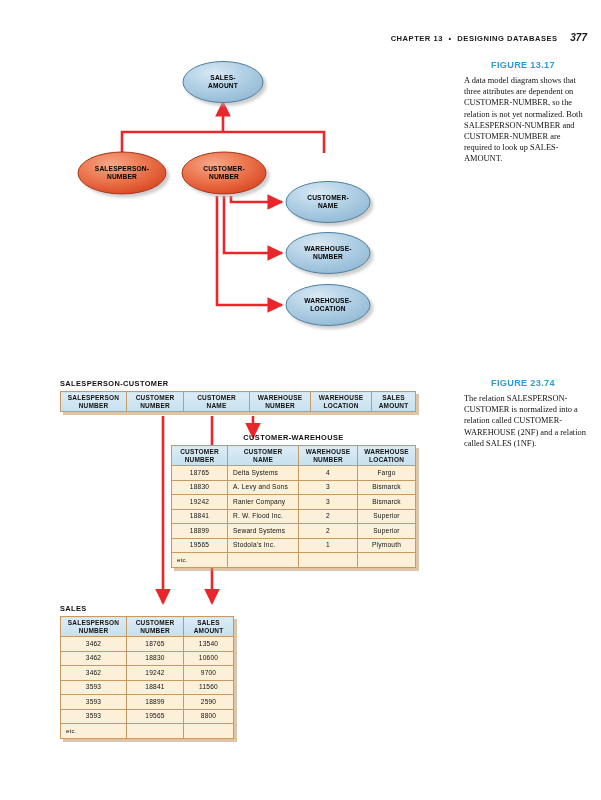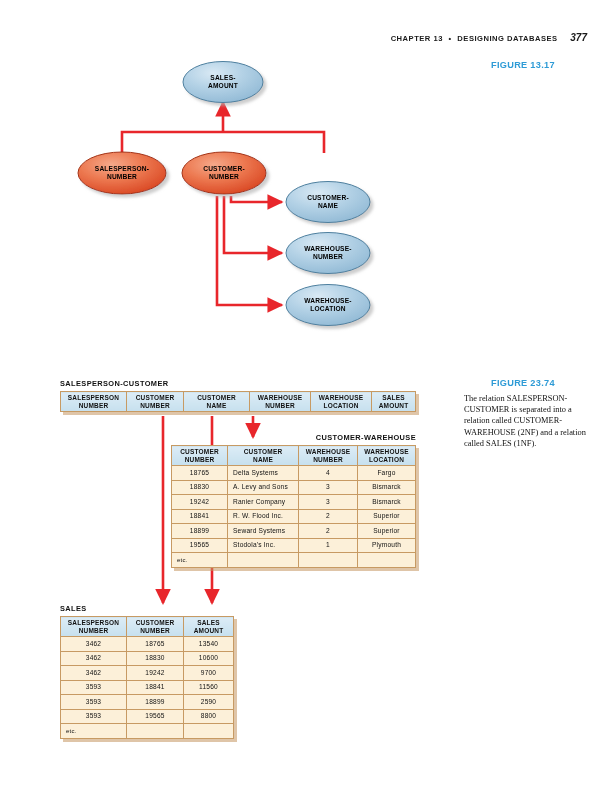--- a/index.html
+++ b/index.html
@@ -73,21 +73,21 @@
   
   .tbl-wrap { position: absolute; }
   .tbl-name {
     font-size: 7.4px;
     font-weight: bold;
     letter-spacing: .4px;
     color: #111;
     margin-bottom: 3px;
     white-space: nowrap;
   }
-  .tbl-name.center { text-align: right; }
+  .tbl-name.center { text-align: center; }
   table.rel {
     border-collapse: collapse;
     box-shadow: 3px 3px 0 rgba(196,150,96,.55);
   }
   table.rel th, table.rel td {
     border: .7px solid #c79a63;
     font-size: 6.5px;
     font-weight: bold;
     letter-spacing: .2px;
     color: #111;
@@ -122,20 +122,21 @@
 
 <div class="runhead">
   <span>CHAPTER 13</span>
   <span class="dot">•</span>
   <span>DESIGNING DATABASES</span>
   <span class="pg">377</span>
 </div>
 
 <div class="fig-caption" id="cap1">
   <div class="fig-title">FIGURE 13.17</div>
+  <div class="fig-body">A data model diagram shows that three attributes are dependent on CUSTOMER-NUMBER, so the relation is not yet normalized. Both SALESPERSON-NUMBER and CUSTOMER-NUMBER are required to look up SALES-AMOUNT.</div>
 </div>
 
 <div id="diagram">
   <svg width="400" height="295" viewBox="0 0 400 295">
     <defs>
       <radialGradient id="gOrange" cx="38%" cy="30%" r="78%">
         <stop offset="0%" stop-color="#f5a98a"></stop>
         <stop offset="45%" stop-color="#ed7a52"></stop>
         <stop offset="100%" stop-color="#d8431f"></stop>
       </radialGradient>
@@ -197,21 +198,21 @@
     <div>NUMBER</div>
   </div>
   <div class="ell-label" style="left:222px; top:247px; width:92px;">
     <div>WAREHOUSE-</div>
     <div>LOCATION</div>
   </div>
 </div>
 
 <div class="fig-caption" id="cap2">
   <div class="fig-title">FIGURE 23.74</div>
-  <div class="fig-body">The relation SALESPERSON-CUSTOMER is separated into a relation called CUSTOMER-WAREHOUSE (2NF) and a relation called SALES (1NF).</div>
+  <div class="fig-body">The relation SALESPERSON-CUSTOMER is normalized into a relation called CUSTOMER-WAREHOUSE (2NF) and a relation called SALES (1NF).</div>
 </div>
 
 <svg id="arrows-lower" viewBox="0 0 420 400">
   <defs>
     <marker id="ah2" markerWidth="7" markerHeight="7" refX="5.4" refY="3" orient="auto">
       <path d="M0,0 L6.2,3 L0,6 z" fill="#e8262b"></path>
     </marker>
   </defs>
   <g stroke="#e8262b" stroke-width="2.6" fill="none">
     <path d="M123,36 L123,223" marker-end="url(#ah2)"></path>

